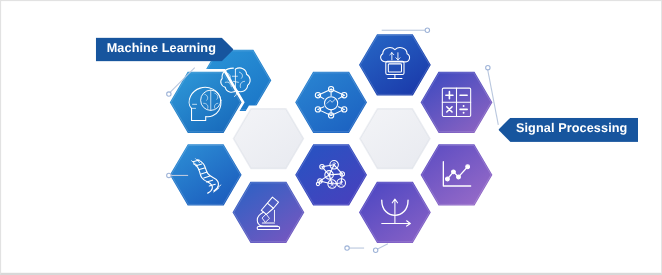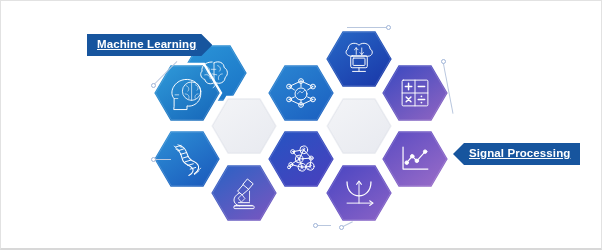--- a/index.html
+++ b/index.html
@@ -32,33 +32,32 @@
     align-items: center;
     height: 22px;
     color: #ffffff;
     font-size: 11.5px;
     font-weight: bold;
     letter-spacing: 0.1px;
     white-space: nowrap;
     background: #17559e;
     z-index: 40;
     line-height: 1;
-    text-decoration: underline;
   }
   .label-banner.point-right {
     padding: 0 16px 0 10px;
     clip-path: polygon(0 0, calc(100% - 11px) 0, 100% 50%, calc(100% - 11px) 100%, 0 100%);
   }
   .label-banner.point-left {
     padding: 0 10px 0 16px;
     clip-path: polygon(11px 0, 100% 0, 100% 100%, 11px 100%, 0 50%);
   }
   #lbl-ml   { left: 86px;  top: 33px; }
   #lbl-bio  { left: 100px; top: 193px; }
-  #lbl-sig  { left: 452px; top: 106px; margin-top: 36px; }
+  #lbl-sig  { left: 452px; top: 106px; }
 
   .connector {
     position: absolute;
     z-index: 35;
     pointer-events: none;
   }
   .connector .dot {
     position: absolute;
     width: 5px; height: 5px;
     border-radius: 50%;

